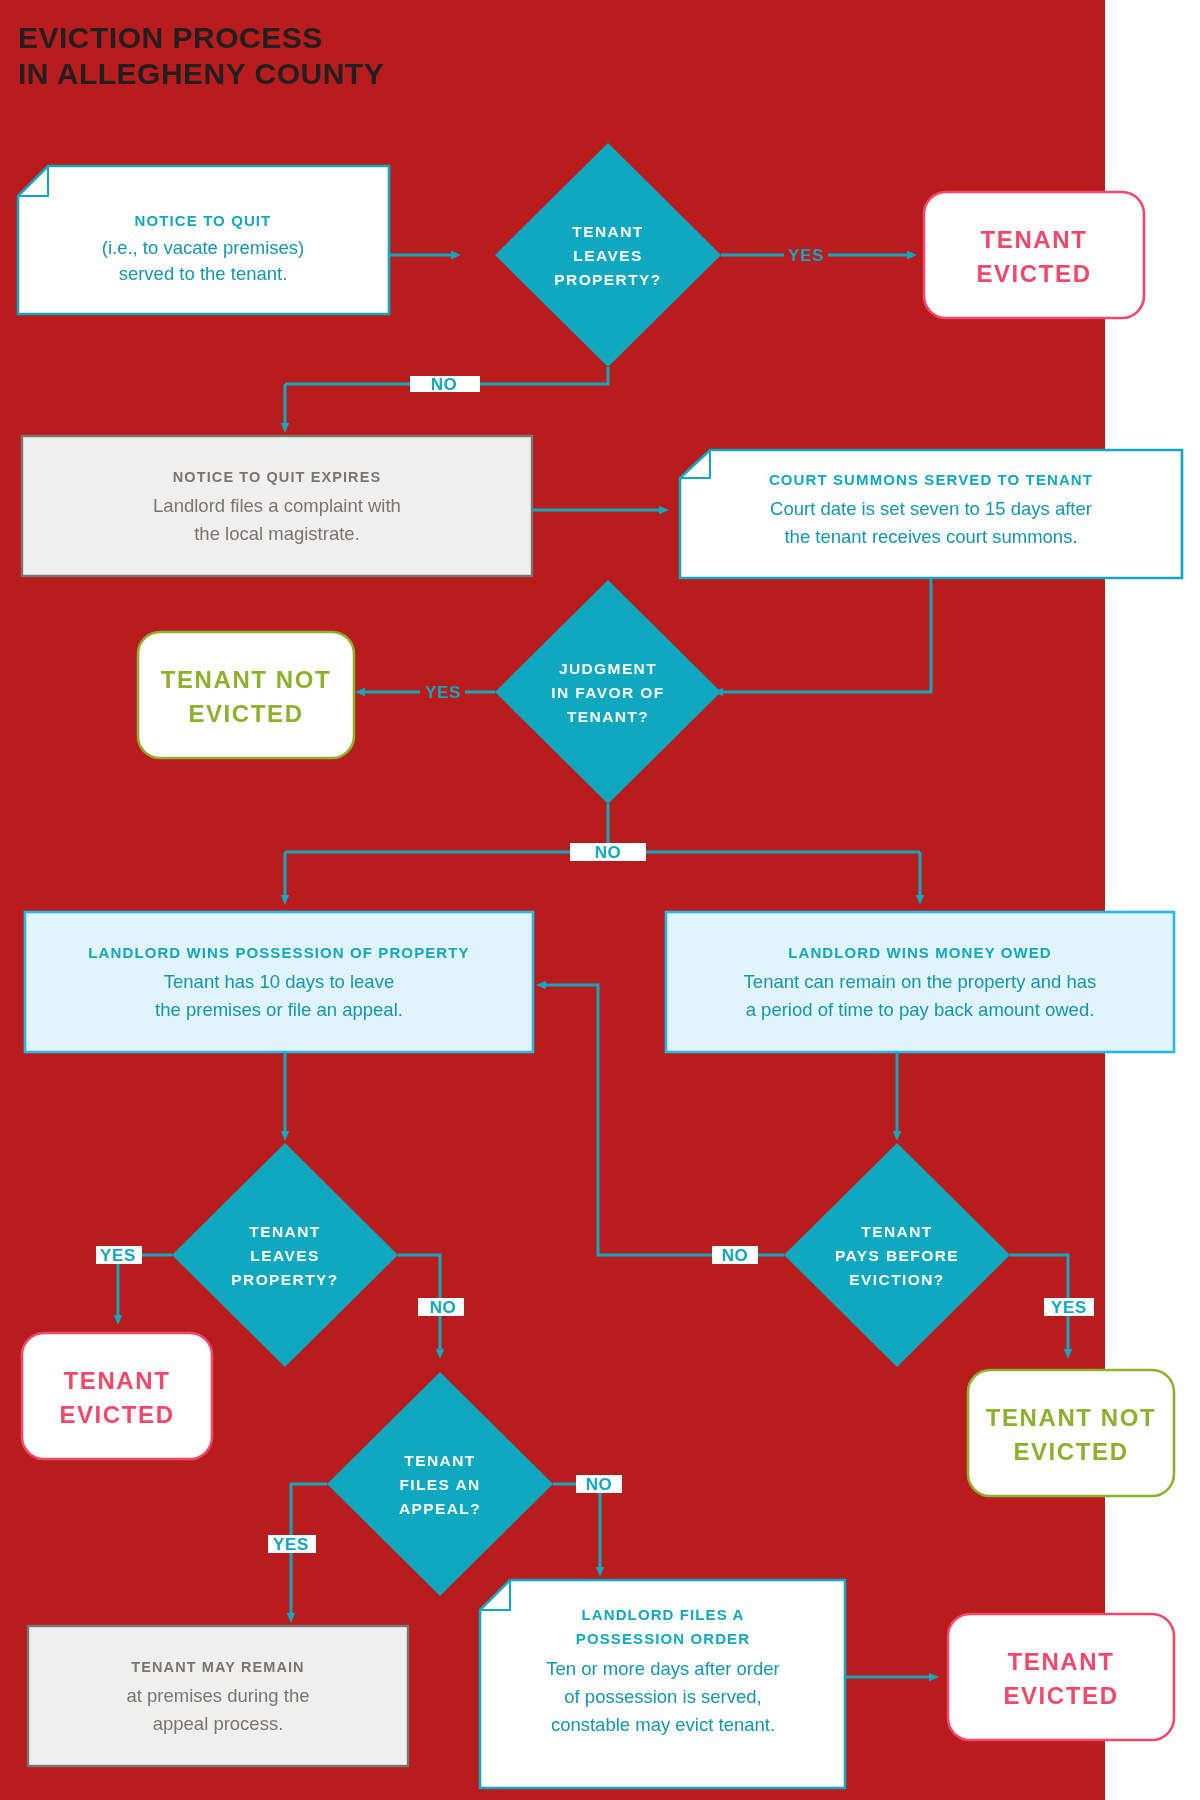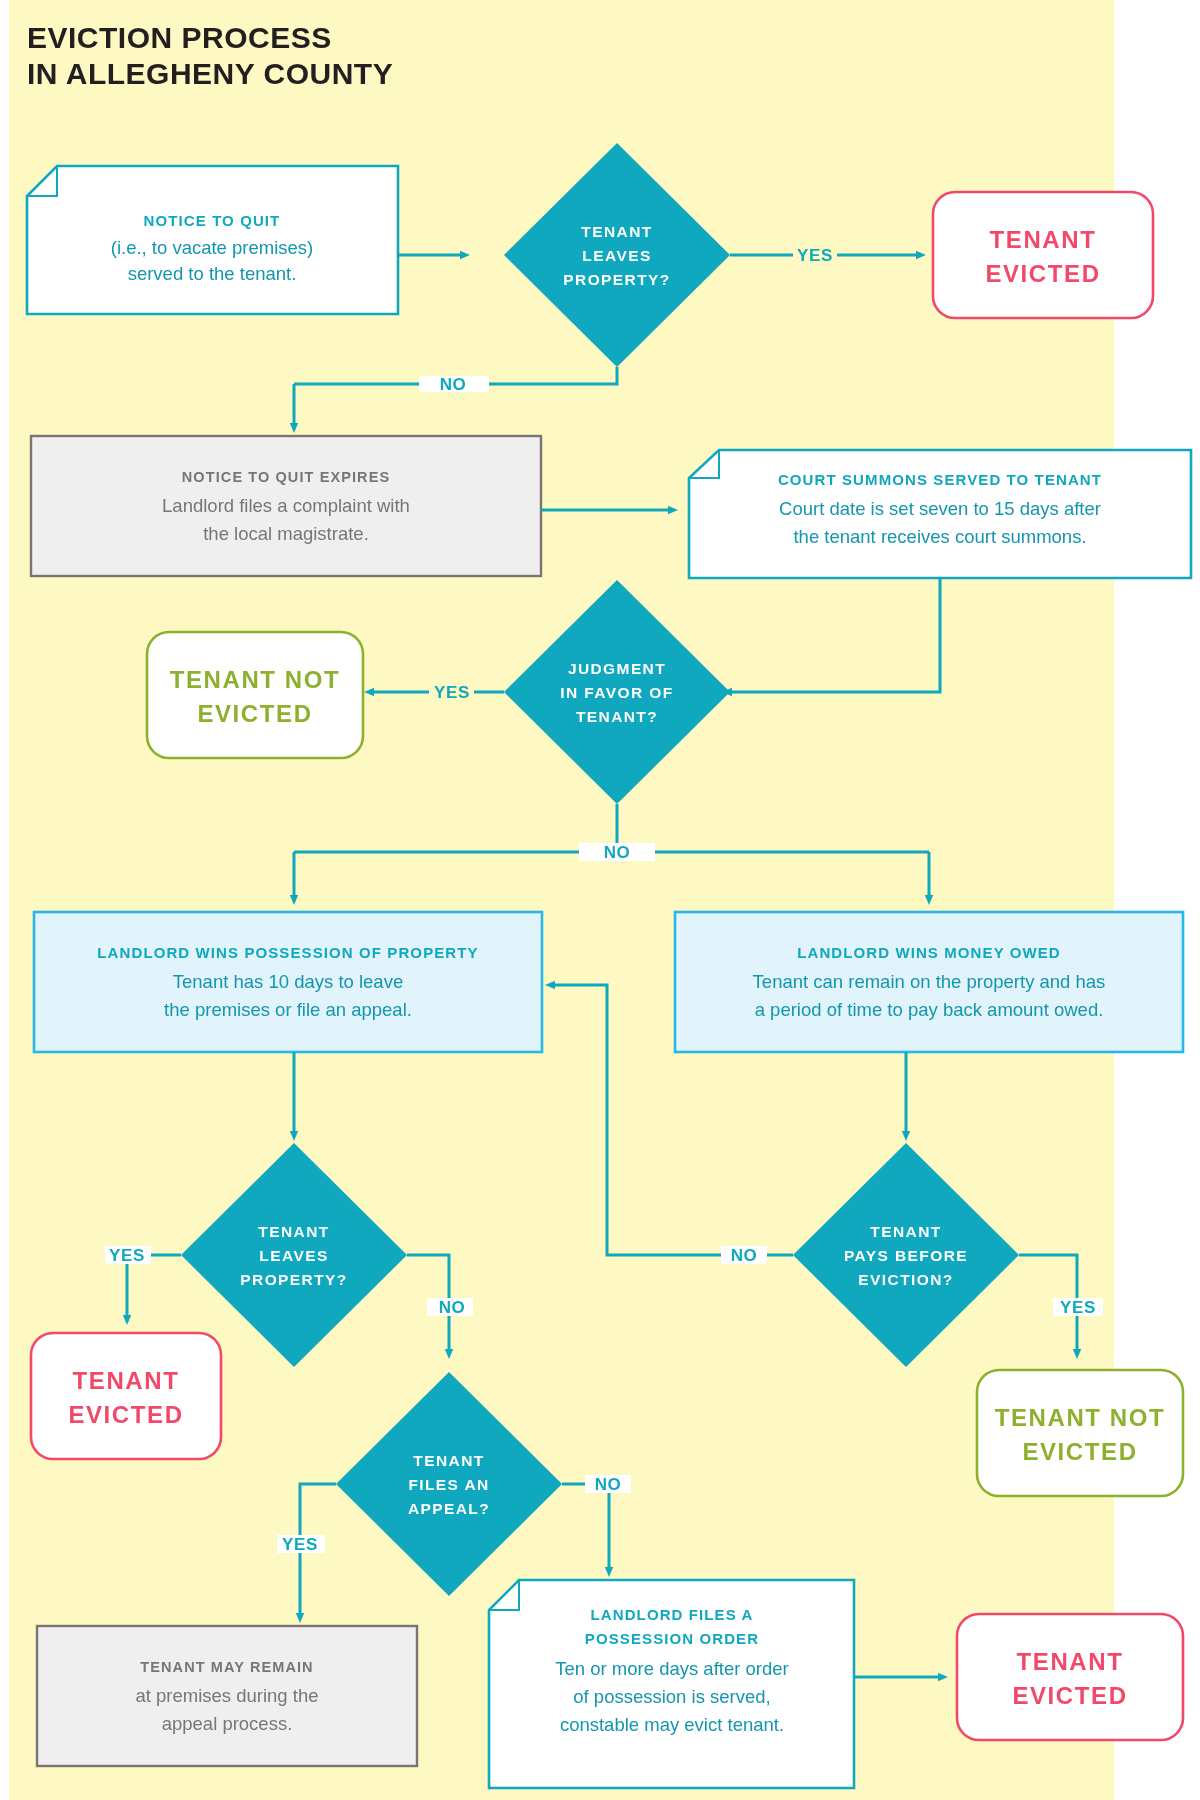--- a/index.html
+++ b/index.html
@@ -1,17 +1,17 @@
 <!DOCTYPE html>
 <html><head>
 <meta charset="utf-8">
 <style>
   html,body{margin:0;padding:0;background:#ffffff;}
   body{width:1200px;height:1800px;overflow:hidden;font-family:"Liberation Sans",sans-serif;}
-  #stage{position:relative;width:1105px;height:1800px;background:#fef9c3;margin-left:9px;}
+  #stage{position:relative;width:1105px;height:1800px;background:#b91c1c;}
   svg{display:block;}
   .ttl{font-family:"Liberation Sans Narrow","Liberation Sans",sans-serif;
        font-weight:bold;font-size:30px;fill:#231f20;letter-spacing:.5px;}
   .dia-t{font-family:"Liberation Sans",sans-serif;font-weight:bold;font-size:15.5px;
          fill:#ffffff;letter-spacing:1.4px;text-anchor:middle;}
   .yn{font-family:"Liberation Sans Narrow","Liberation Sans",sans-serif;font-weight:bold;
       font-size:17px;fill:#0FA8BE;letter-spacing:.6px;text-anchor:middle;}
   .hd-teal{font-family:"Liberation Sans",sans-serif;font-weight:bold;font-size:15px;
            fill:#0FA8BE;letter-spacing:1.1px;text-anchor:middle;}
   .bd-teal{font-family:"Liberation Sans",sans-serif;font-weight:normal;font-size:18.5px;

